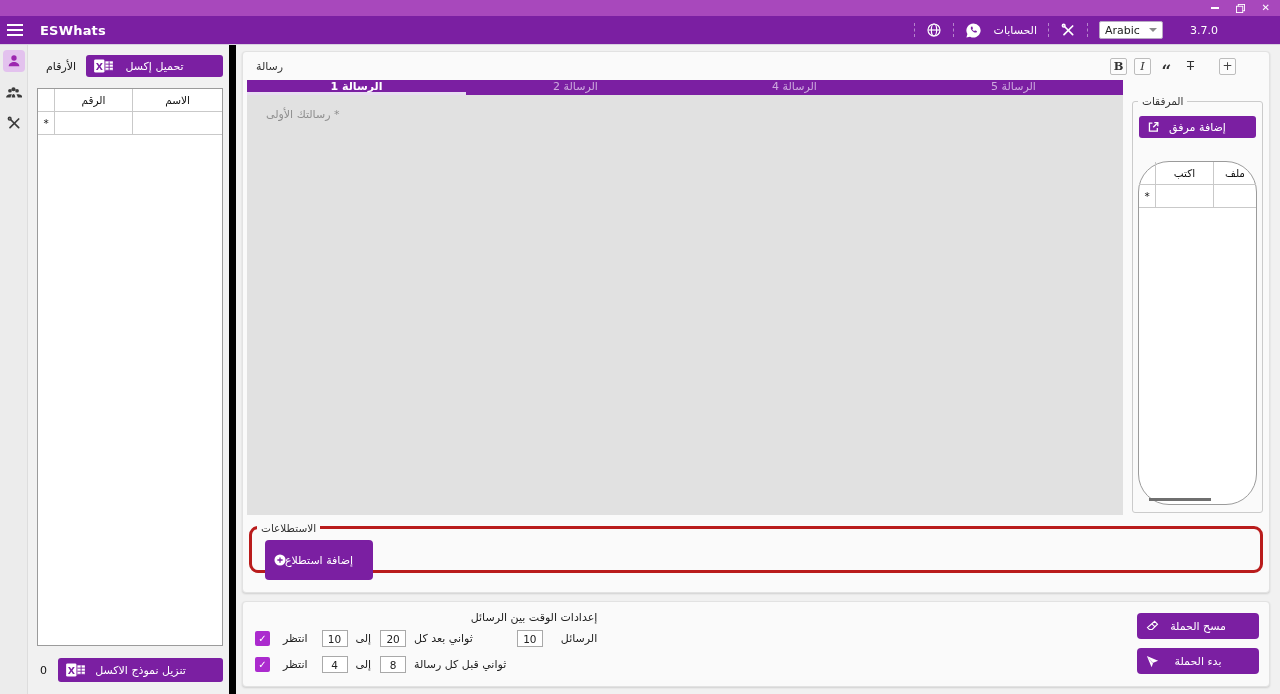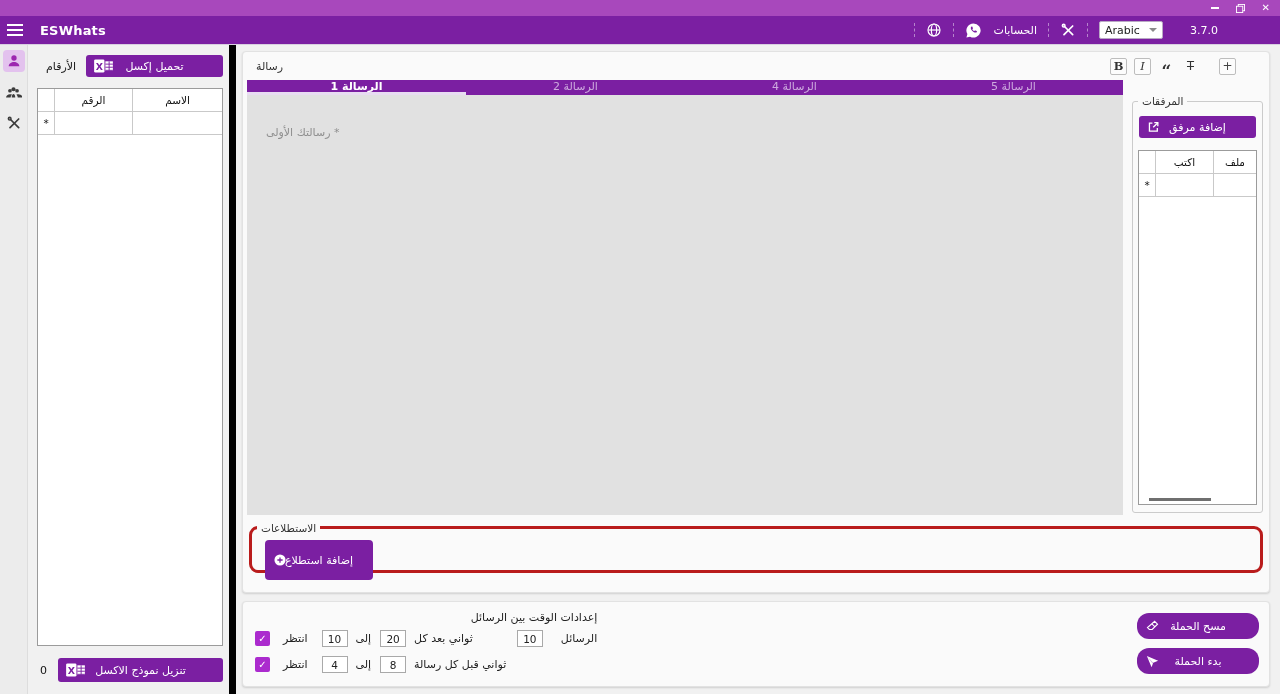--- a/index.html
+++ b/index.html
@@ -65,45 +65,45 @@
   .fmt-italic { font-style:italic; font-family:"DejaVu Serif", serif; }
   .fmt-quote { font-weight:bold; font-family:"DejaVu Serif", serif; font-size:17px; line-height:4px; padding-top:9px; }
   .fmt-strike { text-decoration:line-through; }
   .fmt-add { margin-left:13px; font-size:12px; color:#444; }
 
   .msg-body { flex:1; display:flex; min-height:0; }
   .msg-left { flex:1; display:flex; flex-direction:column; min-width:0; }
   .tabs { height:15px; background:#7B1FA2; display:flex; flex:none; }
   .tab { flex:1; display:flex; align-items:center; justify-content:center; color:#CDA9DE; font-size:11px; cursor:pointer; border-bottom:3px solid transparent; }
   .tab.active { color:#fff; font-weight:bold; border-bottom-color:#E8DCF2; }
-  .msg-textarea { flex:1; background:#E1E1E1; border:none; resize:none; font-family:inherit; font-size:11px; padding:31px 19px; color:#333; outline:none; }
+  .msg-textarea { flex:1; background:#E1E1E1; border:none; resize:none; font-family:inherit; font-size:11px; padding:13px 19px; color:#333; outline:none; }
   .msg-textarea::placeholder { color:#8F8F8F; opacity:1; }
 
   .attach-col { width:142px; flex:none; padding:21px 2px 2px 9px; display:flex; }
   .fieldset { position:relative; border:1px solid #CBCBCB; border-radius:3px; flex:1; display:flex; flex-direction:column; padding:13px 5px 7px; }
   .legend { position:absolute; top:-7px; left:5px; background:#FAFAFA; padding:0 4px; font-size:10.5px; color:#333; white-space:nowrap; }
   .btn-attach { height:22px; border-radius:3px; margin:1px 1px 0; flex:none; }
-  .attach-dg { flex:1; margin-top:12px; position:relative; min-height:0; }
+  .attach-dg { flex:1; margin-top:23px; position:relative; min-height:0;border-radius:31px; }
   .col-type { flex:1; }
   .col-file { width:42px; flex:none; border-right:none; }
   .scroll-thumb { position:absolute; bottom:3px; left:10px; width:62px; height:3px; background:#6F6F6F; cursor:pointer; }
 
   .polls { position:relative; border:3px solid #b91c1c; border-radius:9px; margin:11px 2px 19px; height:47px; padding:11px 13px 0; flex:none; }
   .btn-poll { width:108px; height:40px; border-radius:4px;text-align:right; }
 
   
   .bottom-card { margin-top:8px; height:86px; display:flex; flex:none; }
   .settings { padding:9px 0 0 12px; }
   .settings-title { font-size:11px; color:#222; }
   .srow { display:flex; align-items:center; height:23px; margin-top:3px; }
   .checkbox { width:15px; height:15px; background:#AB2BCE; border-radius:2px; color:#fff; display:flex; align-items:center; justify-content:center; font-size:10px; font-weight:bold; cursor:pointer; flex:none; }
   .slabel { font-size:11px; color:#222; white-space:nowrap; }
   .sinput { width:26px; height:17px; border:1px solid #A9A9A9; background:#fff; text-align:center; font-size:10.5px; font-family:inherit; color:#222; outline:none; padding:0; }
   .camp { margin-left:auto; display:flex; flex-direction:column; gap:9px; padding:11px 10px 0 0; }
-  .btn-camp { width:122px; height:26px; border-radius:12px; }
+  .btn-camp { width:122px; height:26px; border-radius:4px; }
 </style>
 </head>
 <body>
 
 <div class="app">
 
   <div class="titlebar">
     <span class="tb-btn">
         <span class="min-bar"></span>
       </span>

